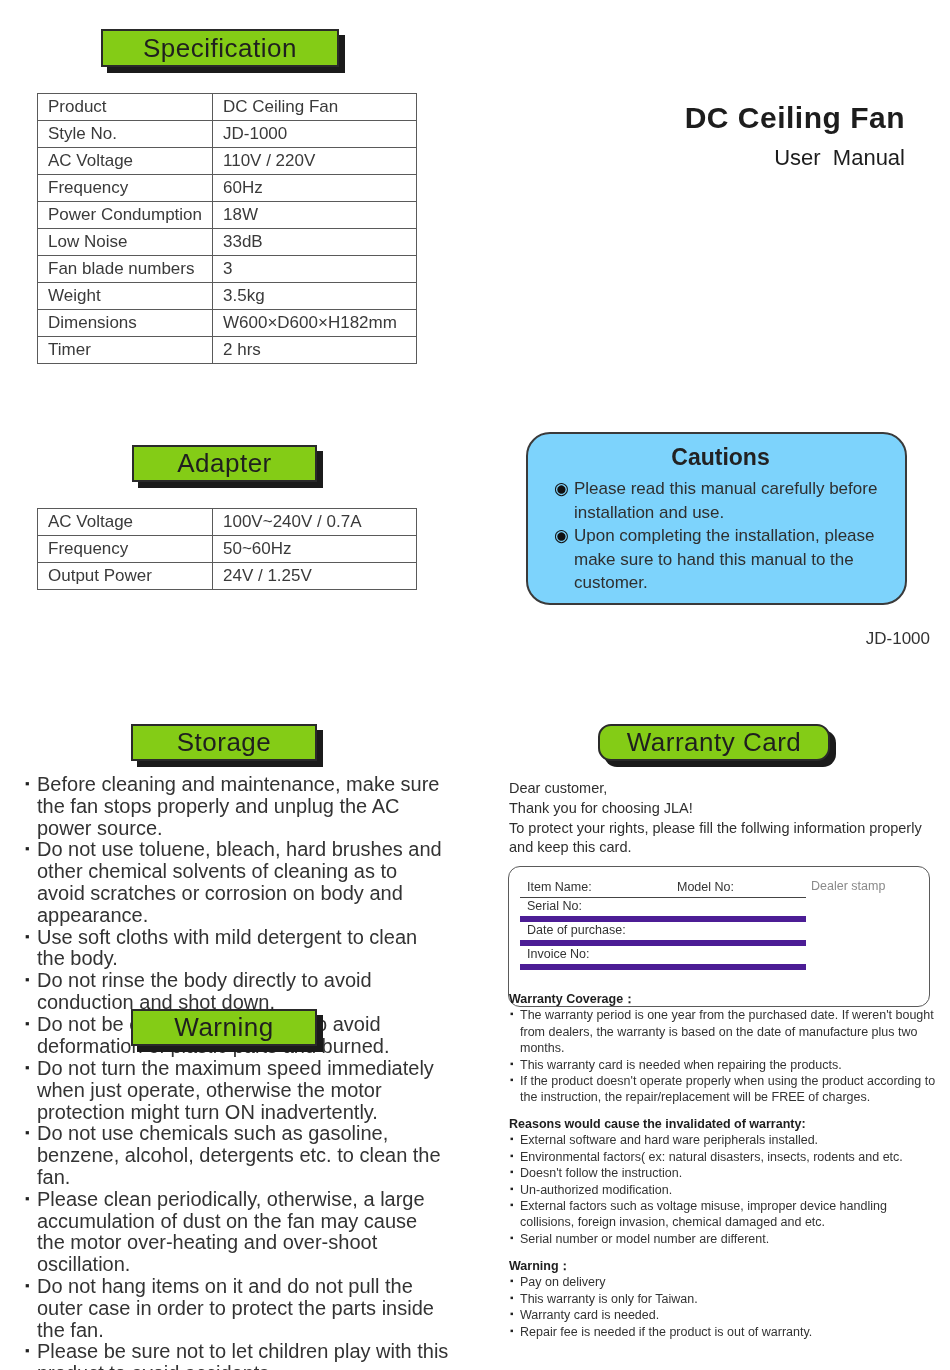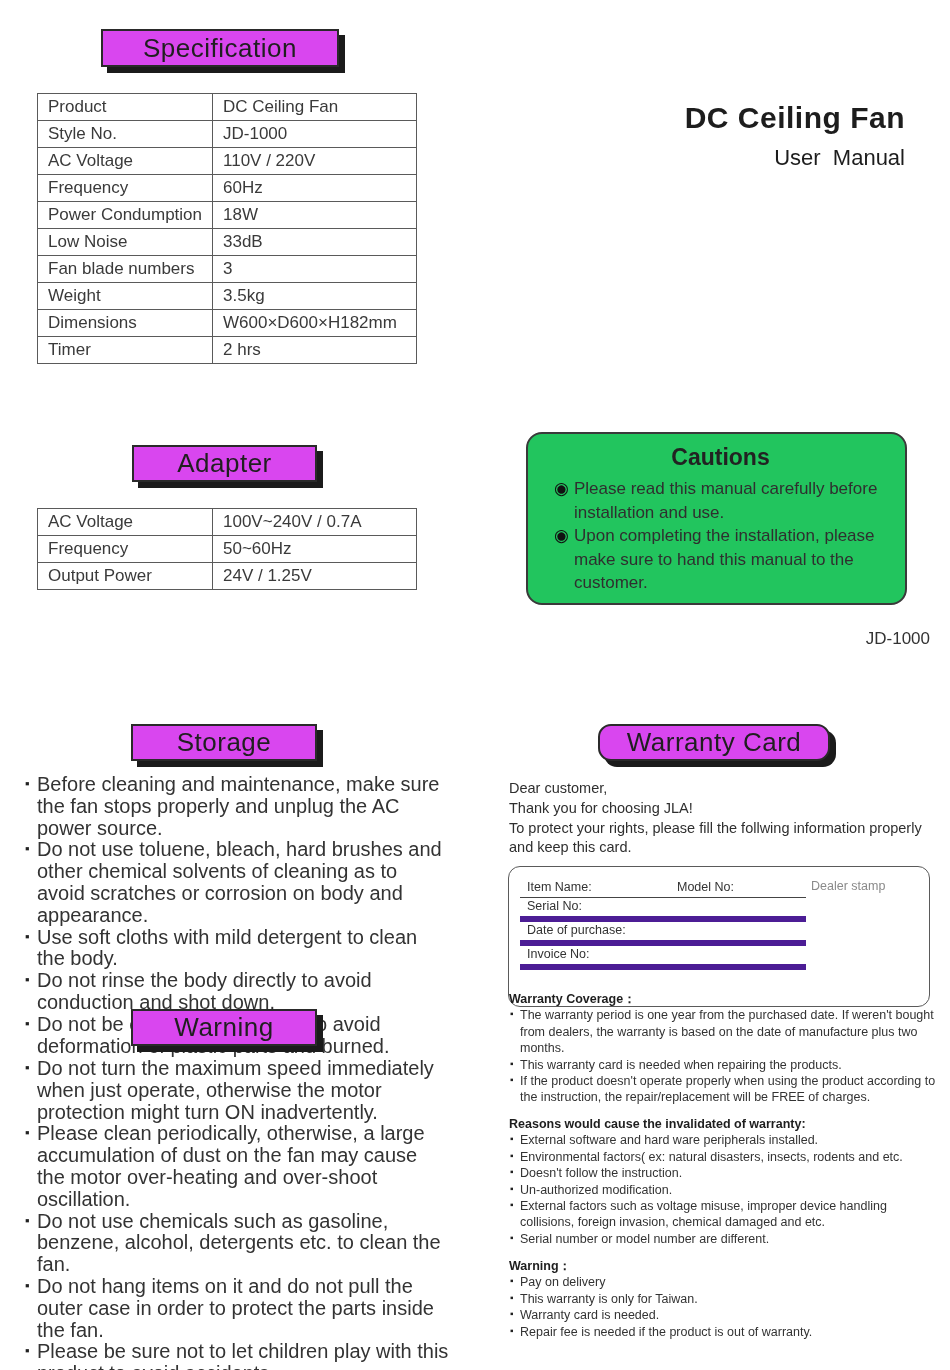--- a/index.html
+++ b/index.html
@@ -2,21 +2,21 @@
 <html><head>
 <meta charset="utf-8">
 <style>
   * { margin:0; padding:0; box-sizing:border-box; }
   html,body { background:#ffffff; }
   body { font-family:"Liberation Sans", sans-serif; color:#363636; }
   .sheet { position:relative; width:950px; height:1370px; background:#ffffff; overflow:hidden; }
 
   
   .hdr-box {
-    position:absolute; background:#d946ef;
+    position:absolute; background:#84cc16;
     border:2px solid #2a2a2a;
     box-shadow:6px 6px 0 0 #1b1b1b;
     display:flex; align-items:center; justify-content:center;
     font-size:26px; color:#1f1f1f; letter-spacing:0.5px;
   }
   #spec-hdr     { left:101px; top:29px;  width:238px; height:38px; }
   #adapter-hdr  { left:132px; top:445px; width:185px; height:37px; }
   #storage-hdr  { left:131px; top:724px; width:186px; height:37px; }
   #warninghdr   { left:131px; top:1009px; width:186px; height:37px; }
   #warranty-hdr { left:598px; top:724px; width:232px; height:37px;border-radius:13px; }
@@ -32,21 +32,21 @@
   #adapter-table { left:37px; top:508px; }
   table.kv td {
     border:1px solid #5a5a5a; height:27px; font-size:17px; color:#3a3a3a;
     padding:0 0 0 10px; vertical-align:middle; overflow:hidden; white-space:nowrap;
   }
   table.kv td.c1 { width:175px; }
 
   
   .cautions-box {
     position:absolute; left:526px; top:432px; width:381px; height:173px;
-    border:2px solid #3a3a3a; border-radius:16px; background:#22c55e;
+    border:2px solid #3a3a3a; border-radius:24px; background:#7dd3fc;
     padding:10px 18px 0 26px;
   }
   .cautions-box h3 { text-align:center; font-size:23px; font-weight:600; color:#222; margin-bottom:6px; }
   .cautions-box ul { list-style:none; }
   .cautions-box li { position:relative; padding-left:20px; font-size:17px; line-height:23.5px; color:#2f2f2f; }
   .cautions-box li::before { content:"◉"; position:absolute; left:0; top:0; font-size:17px; color:#111; }
 
   .jd-model { position:absolute; right:20px; top:629px; font-size:17px; color:#333; }
 
   
@@ -177,22 +177,22 @@
     <li>Use soft cloths with mild detergent to clean the body.</li>
     <li>Do not rinse the body directly to avoid conduction and shot down.</li>
     <li>Do not be close to fire in order to avoid deformation of plastic parts and burned.</li>
   </ul>
 
   <div class="hdr-box" id="warninghdr">
     <span>Warning</span>
   </div>
   <ul class="blist" id="warning-list">
     <li>Do not turn the maximum speed immediately when just operate, otherwise the motor protection might turn ON inadvertently.</li>
+    <li>Do not use chemicals such as gasoline, benzene, alcohol, detergents etc. to clean the fan.</li>
     <li>Please clean periodically, otherwise, a large accumulation of dust on the fan may cause the motor over-heating and over-shoot oscillation.</li>
-    <li>Do not use chemicals such as gasoline, benzene, alcohol, detergents etc. to clean the fan.</li>
     <li>Do not hang items on it and do not pull the outer case in order to protect the parts inside the fan.</li>
     <li>Please be sure not to let children play with this product  to avoid accidents.</li>
   </ul>
 
   <div class="hdr-box" id="warranty-hdr">
     <span>Warranty Card</span>
   </div>
 
   <div class="w-intro">
     <div>Dear customer,</div>

